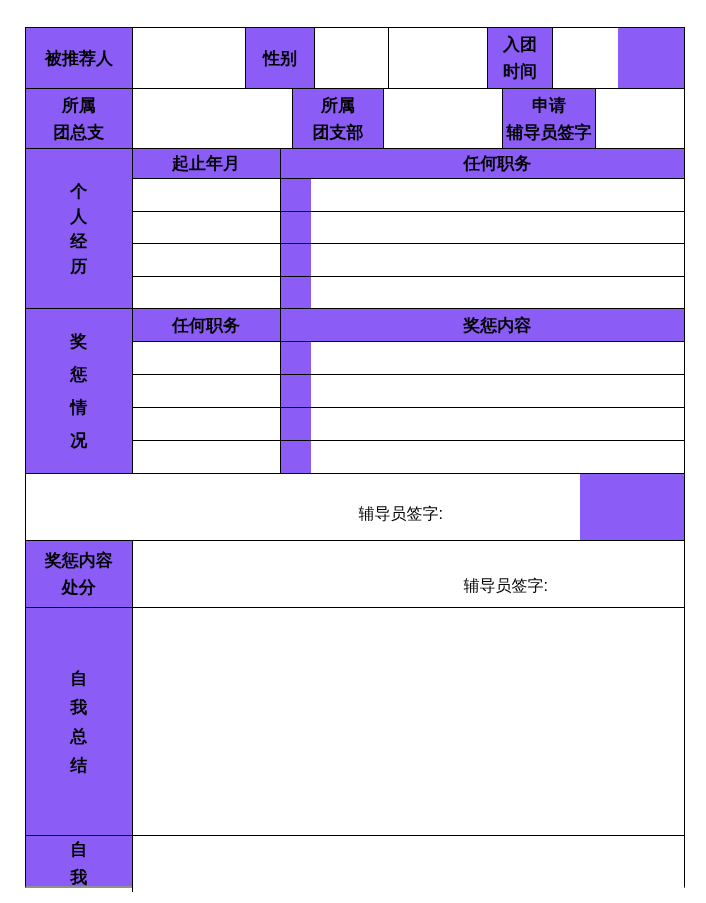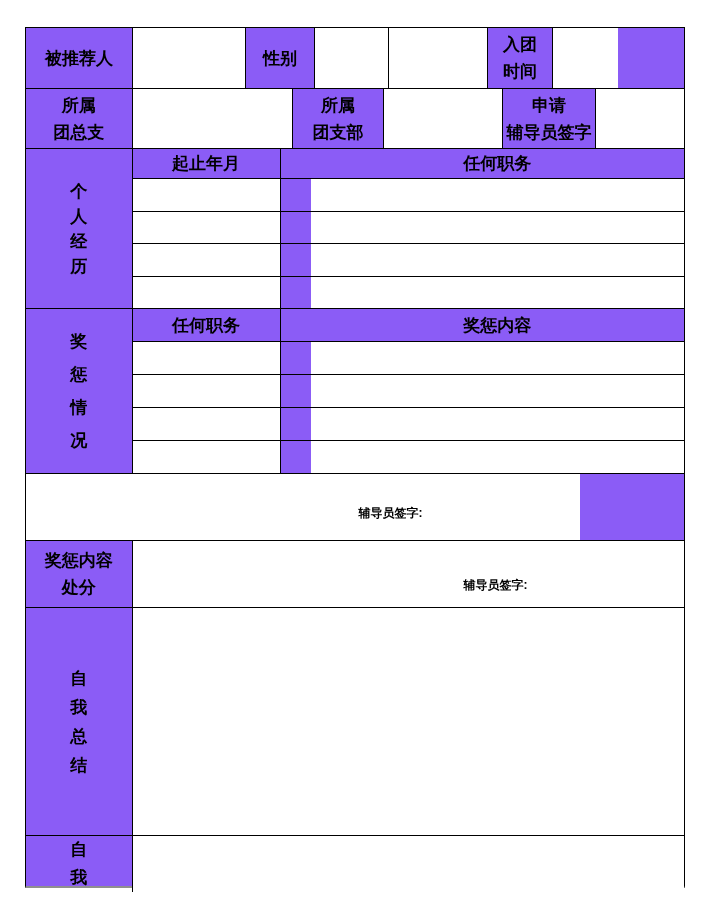--- a/index.html
+++ b/index.html
@@ -49,21 +49,21 @@
   .irow .c2 { flex: 1; border-right: none; }
   .irow .cellpart {
     display: flex; align-items: center; justify-content: center;
     font-weight: bold; font-size: 17px;
   }
   .irow.data { flex: 1; }
   
   .sig-cell { position: relative; display: block; }
   .sig {
     position: absolute; left: 60%;
-    font-weight: bold; font-size: 12px; white-space: nowrap;
+    font-weight: normal; font-size: 16px; white-space: nowrap;
   }
   .sig.s1 { bottom: 13px; }
   .sig.s2 { bottom: 8px; }
   .fill { background: #ffffff; }
 </style>
 </head>
 <body>
 
 <div class="page">
   <div class="form-table">

